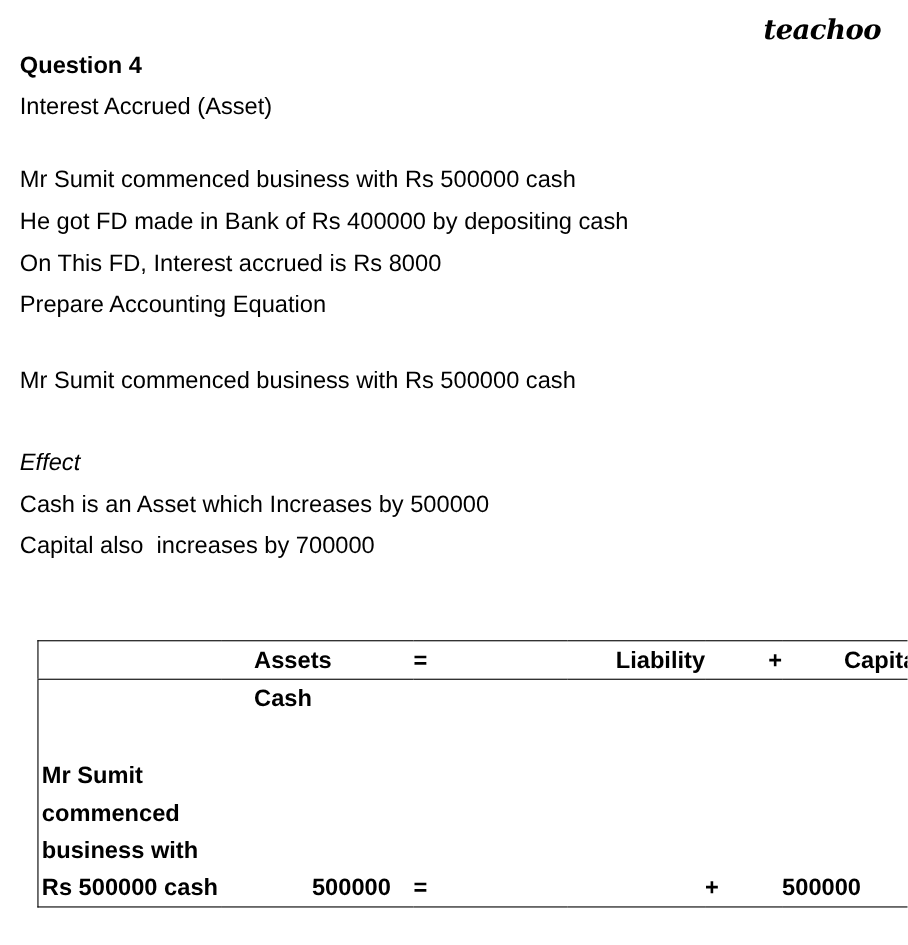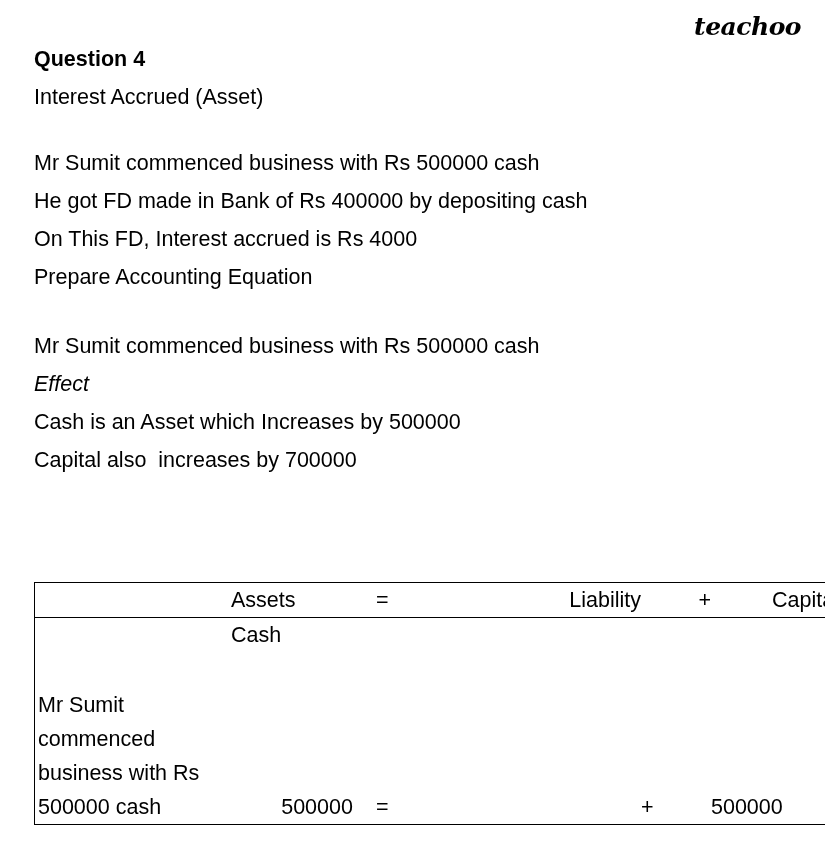--- a/index.html
+++ b/index.html
@@ -34,54 +34,54 @@
     font-size: 25px;
     letter-spacing: -0.5px;
     color: #000000;
     line-height: 1;
     white-space: nowrap;
   }
 
   
   .content {
     position: absolute;
-    left: 34px;
+    left: 18px;
     top: 40px;
     width: 775px;
   }
 
   .line {
     font-size: 21.5px;
     line-height: 38px;
     white-space: pre;
     color: #000000;
   }
   .line.bold { font-weight: bold; }
-  .line.italic { font-style: italic; }
+  .line.italic { font-style: italic; margin-top: 36px; }
   .spacer { height: 31px; }
   .spacer-sm { height: 28px; }
 
   
   .eq-table-wrap {
     position: absolute;
     left: 34px;
     top: 582px;
     width: 771px;
   }
   table.eq-table {
     width: 771px;
     border-collapse: collapse;
     table-layout: fixed;
     font-size: 21.5px;
     border: 1.6px solid #000000;
   }
   table.eq-table td,
   table.eq-table th {
     padding: 0;
-    font-weight: normal;
+    font-weight: bold;
     vertical-align: top;
     line-height: 34px;
     border: none;
   }
   table.eq-table thead tr {
     border-bottom: 1.6px solid #000000;
   }
   table.eq-table thead td {
     height: 34px;
   }
@@ -128,21 +128,21 @@
 
   <div class="content">
 
     <div class="line bold">Question 4</div>
     <div class="line">Interest Accrued (Asset)</div>
 
     <div class="spacer-sm"></div>
 
     <div class="line">Mr Sumit commenced business with Rs 500000 cash</div>
     <div class="line">He got FD made in Bank of Rs 400000 by depositing cash</div>
-    <div class="line">On This FD, Interest accrued is Rs 4000</div>
+    <div class="line">On This FD, Interest accrued is Rs 8000</div>
     <div class="line">Prepare Accounting Equation</div>
 
     <div class="spacer"></div>
 
     <div class="line">Mr Sumit commenced business with Rs 500000 cash</div>
     <div class="line italic">Effect</div>
     <div class="line">Cash is an Asset which Increases by 500000</div>
     <div class="line">Capital also  increases by 700000</div>
 
     <div class="spacer"></div>

